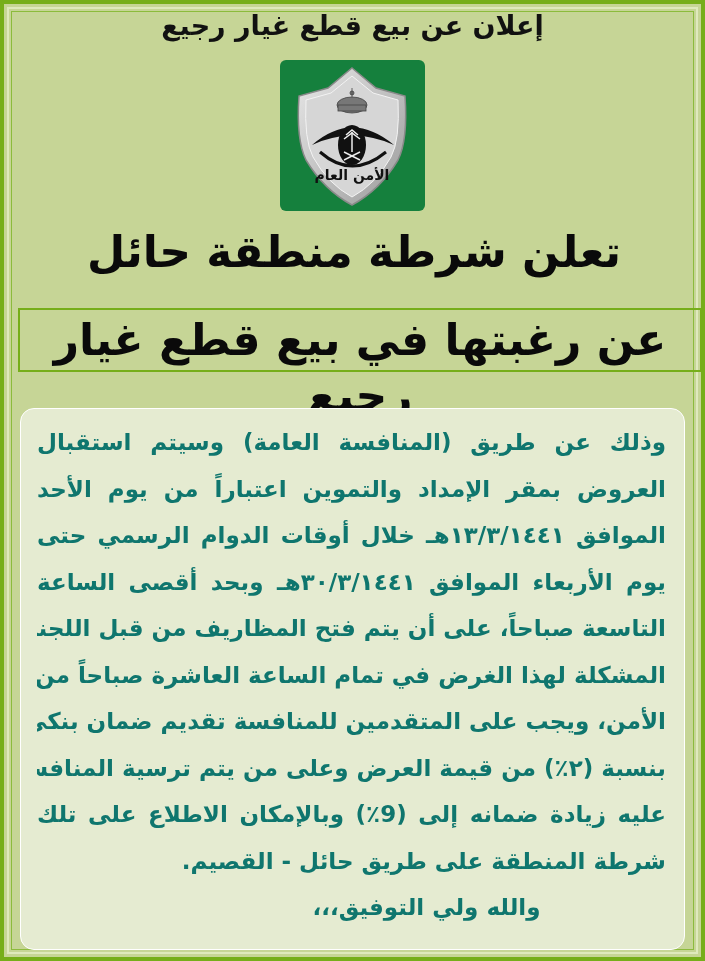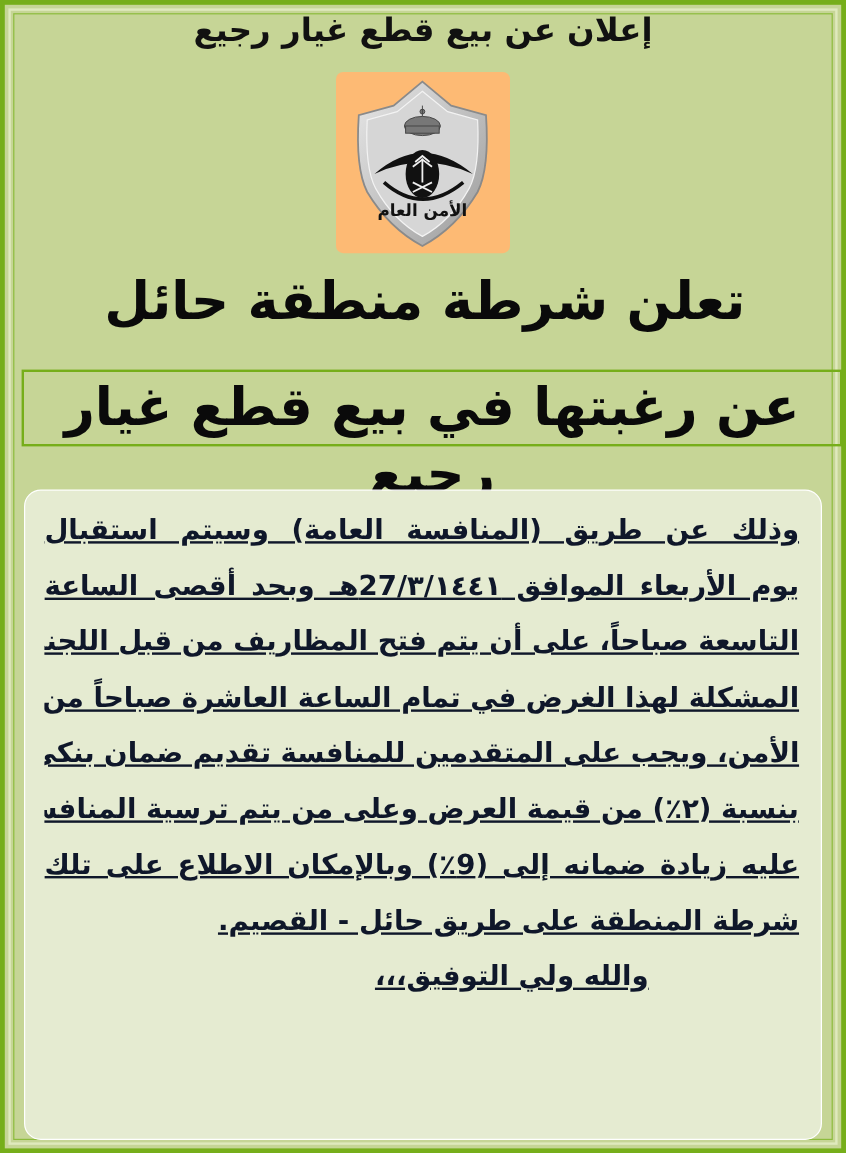--- a/index.html
+++ b/index.html
@@ -3,33 +3,33 @@
 <meta charset="utf-8">
 <style>
   html, body { margin:0; padding:0; }
   body { width:705px; height:961px; overflow:hidden; background:#c6d596; font-family:"DejaVu Sans", sans-serif; }
   .frame { position:absolute; left:0; top:0; width:705px; height:961px; box-sizing:border-box;
     border:4px solid #76ae1a; background:#c6d596; }
   .frame-inner { position:absolute; left:3px; top:3px; right:3px; bottom:3px; border:2px solid #dfe9bd; }
   .frame-inner2 { position:absolute; left:7px; top:7px; right:7px; bottom:7px; border:1px solid #8cbb3c; }
   .top-title { position:absolute; left:0; right:0; top:10px; text-align:center; direction:rtl;
     font-size:27px; font-weight:bold; color:#111; letter-spacing:0px; }
-  .logo-box { position:absolute; left:280px; top:60px; width:145px; height:151px; background:#fdba74; border-radius:6px; }
+  .logo-box { position:absolute; left:280px; top:60px; width:145px; height:151px; background:#15803d; border-radius:6px; }
   .logo-box svg { position:absolute; left:0; top:0; }
   .heading { position:absolute; left:3px; right:0; top:226px; text-align:center; direction:rtl;
     font-size:44px; font-weight:bold; color:#0a0a0a; }
   .subhead-box { position:absolute; left:18px; top:308px; width:684px; height:64px; box-sizing:border-box;
     border:2px solid #76ae1a; }
   .subhead { position:absolute; left:0; right:0; top:2px; text-align:center; direction:rtl;
     font-size:44px; font-weight:bold; color:#0a0a0a; line-height:56px; }
   .content-box { position:absolute; left:20px; top:408px; width:665px; height:542px; box-sizing:border-box;
     background:#e5ebd1; border:1.5px solid #ffffff; border-radius:14px; }
   .body-lines { position:absolute; left:16px; right:18px; top:10px; direction:rtl; }
-  .line { display:block; height:46.5px; line-height:46px; font-size:23px; font-weight:bold; color:#0f172a;
-    text-align:justify; text-align-last:justify; white-space:nowrap; overflow:hidden;text-decoration:underline; }
+  .line { display:block; height:46.5px; line-height:46px; font-size:23px; font-weight:bold; color:#0f766e;
+    text-align:justify; text-align-last:justify; white-space:nowrap; overflow:hidden; }
   .line.center { text-align:center; text-align-last:center; }
   .line.start { text-align:right; text-align-last:right; }
   .line.closing { padding-left:150px; }
 </style>
 </head>
 <body>
 
 <div class="frame">
   <div class="frame-inner"></div>
   <div class="frame-inner2"></div>
@@ -74,21 +74,23 @@
 
 <div class="heading">تعلن شرطة منطقة حائل</div>
 
 <div class="subhead-box">
   <div class="subhead">عن رغبتها في بيع قطع غيار رجيع</div>
 </div>
 
 <div class="content-box">
   <div class="body-lines">
     <span class="line">وذلك عن طريق (المنافسة العامة) وسيتم استقبال</span>
-    <span class="line">يوم الأربعاء الموافق 27/٣/١٤٤١هـ وبحد أقصى الساعة</span>
+    <span class="line">العروض بمقر الإمداد والتموين اعتباراً من يوم الأحد</span>
+    <span class="line">الموافق ١٣/٣/١٤٤١هـ خلال أوقات الدوام الرسمي حتى</span>
+    <span class="line">يوم الأربعاء الموافق ٣٠/٣/١٤٤١هـ وبحد أقصى الساعة</span>
     <span class="line">التاسعة صباحاً، على أن يتم فتح المظاريف من قبل اللجنة</span>
     <span class="line">المشكلة لهذا الغرض في تمام الساعة العاشرة صباحاً من نفس</span>
     <span class="line">الأمن، ويجب على المتقدمين للمنافسة تقديم ضمان بنكي</span>
     <span class="line">بنسبة (٢٪) من قيمة العرض وعلى من يتم ترسية المنافسة</span>
     <span class="line">عليه زيادة ضمانه إلى (9٪) وبالإمكان الاطلاع على تلك</span>
     <span class="line start">شرطة المنطقة على طريق حائل - القصيم.</span>
     <span class="line center closing">والله ولي التوفيق،،،</span>
   </div>
 </div>
 

